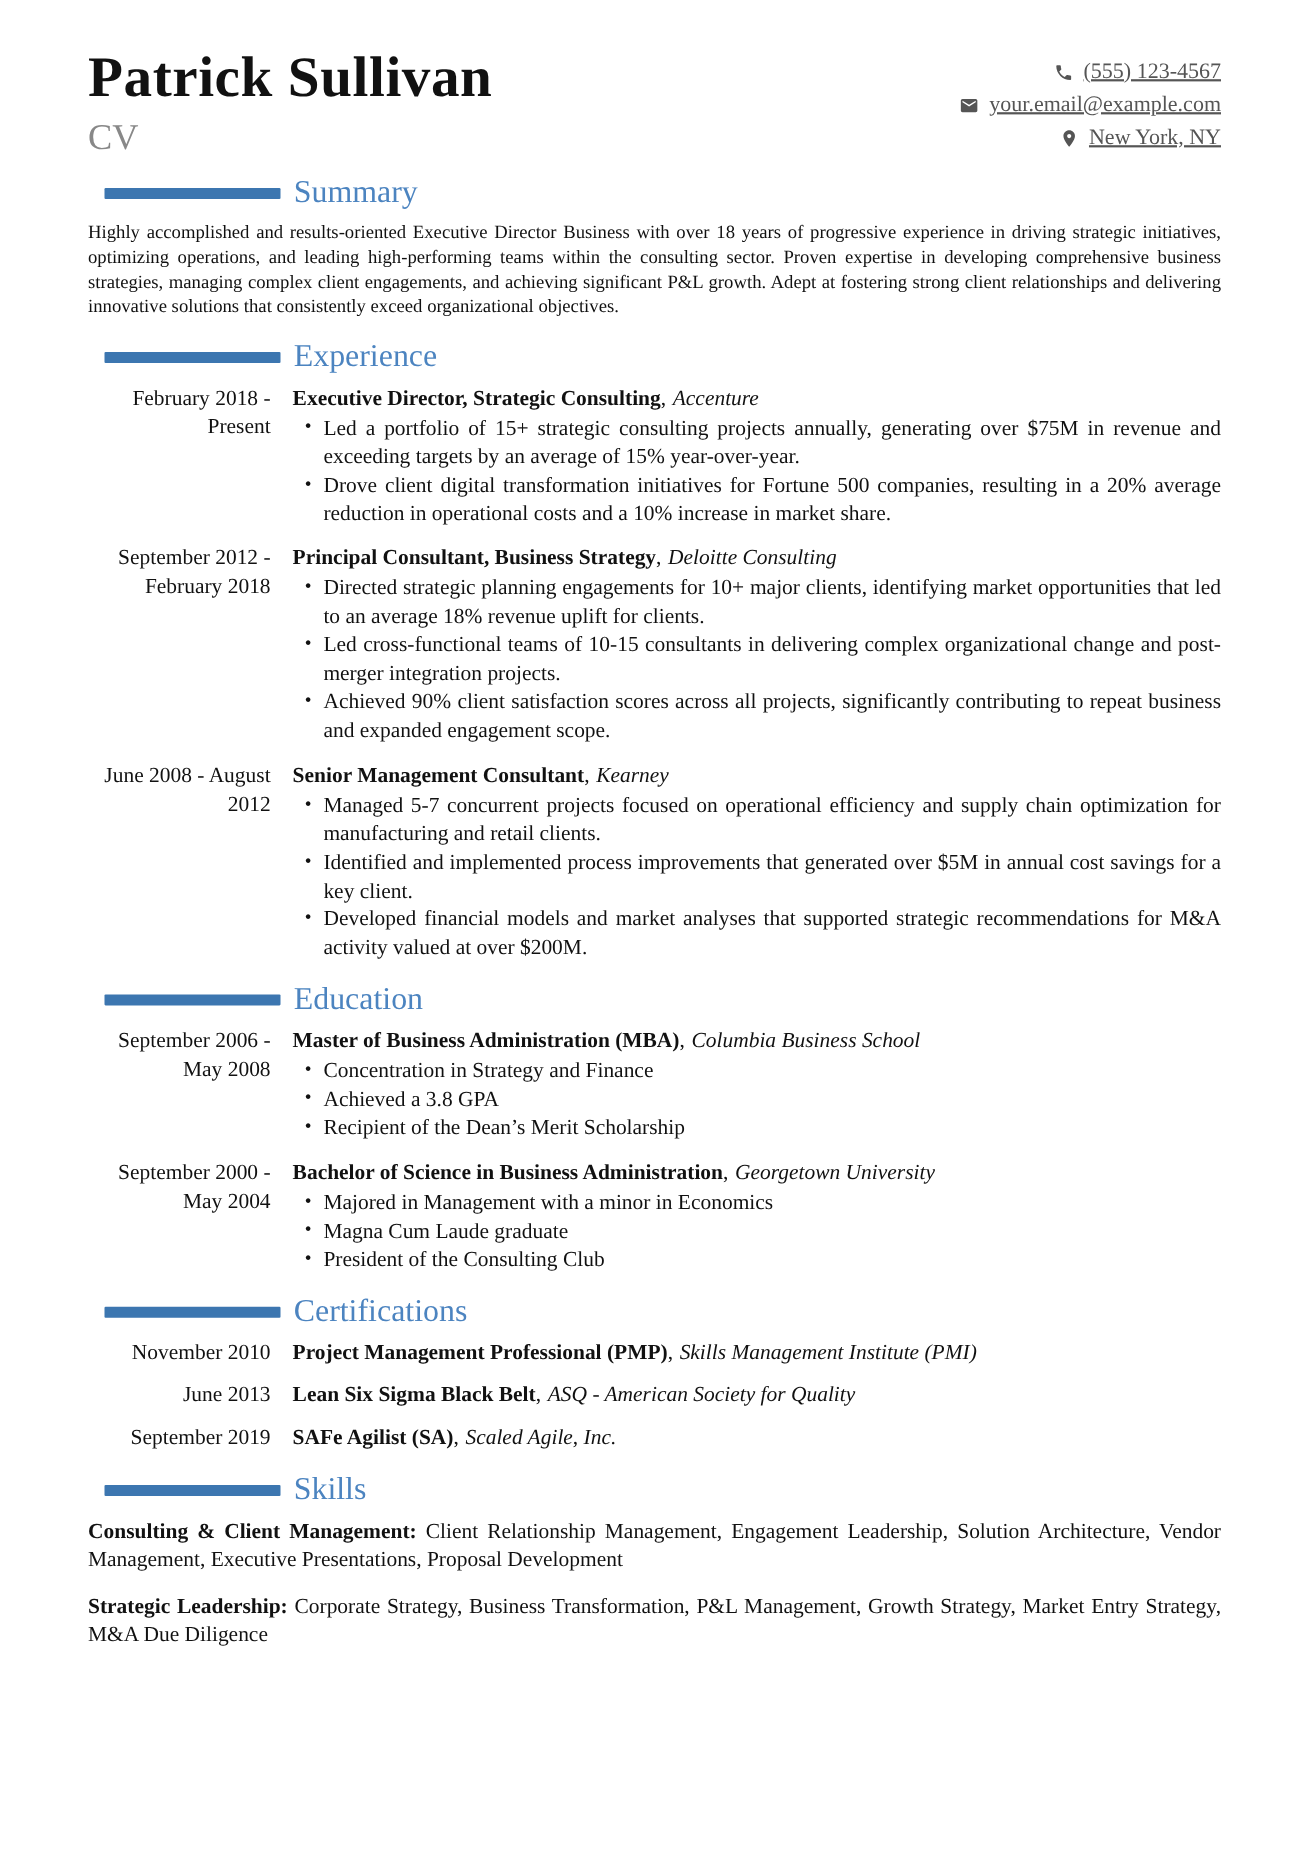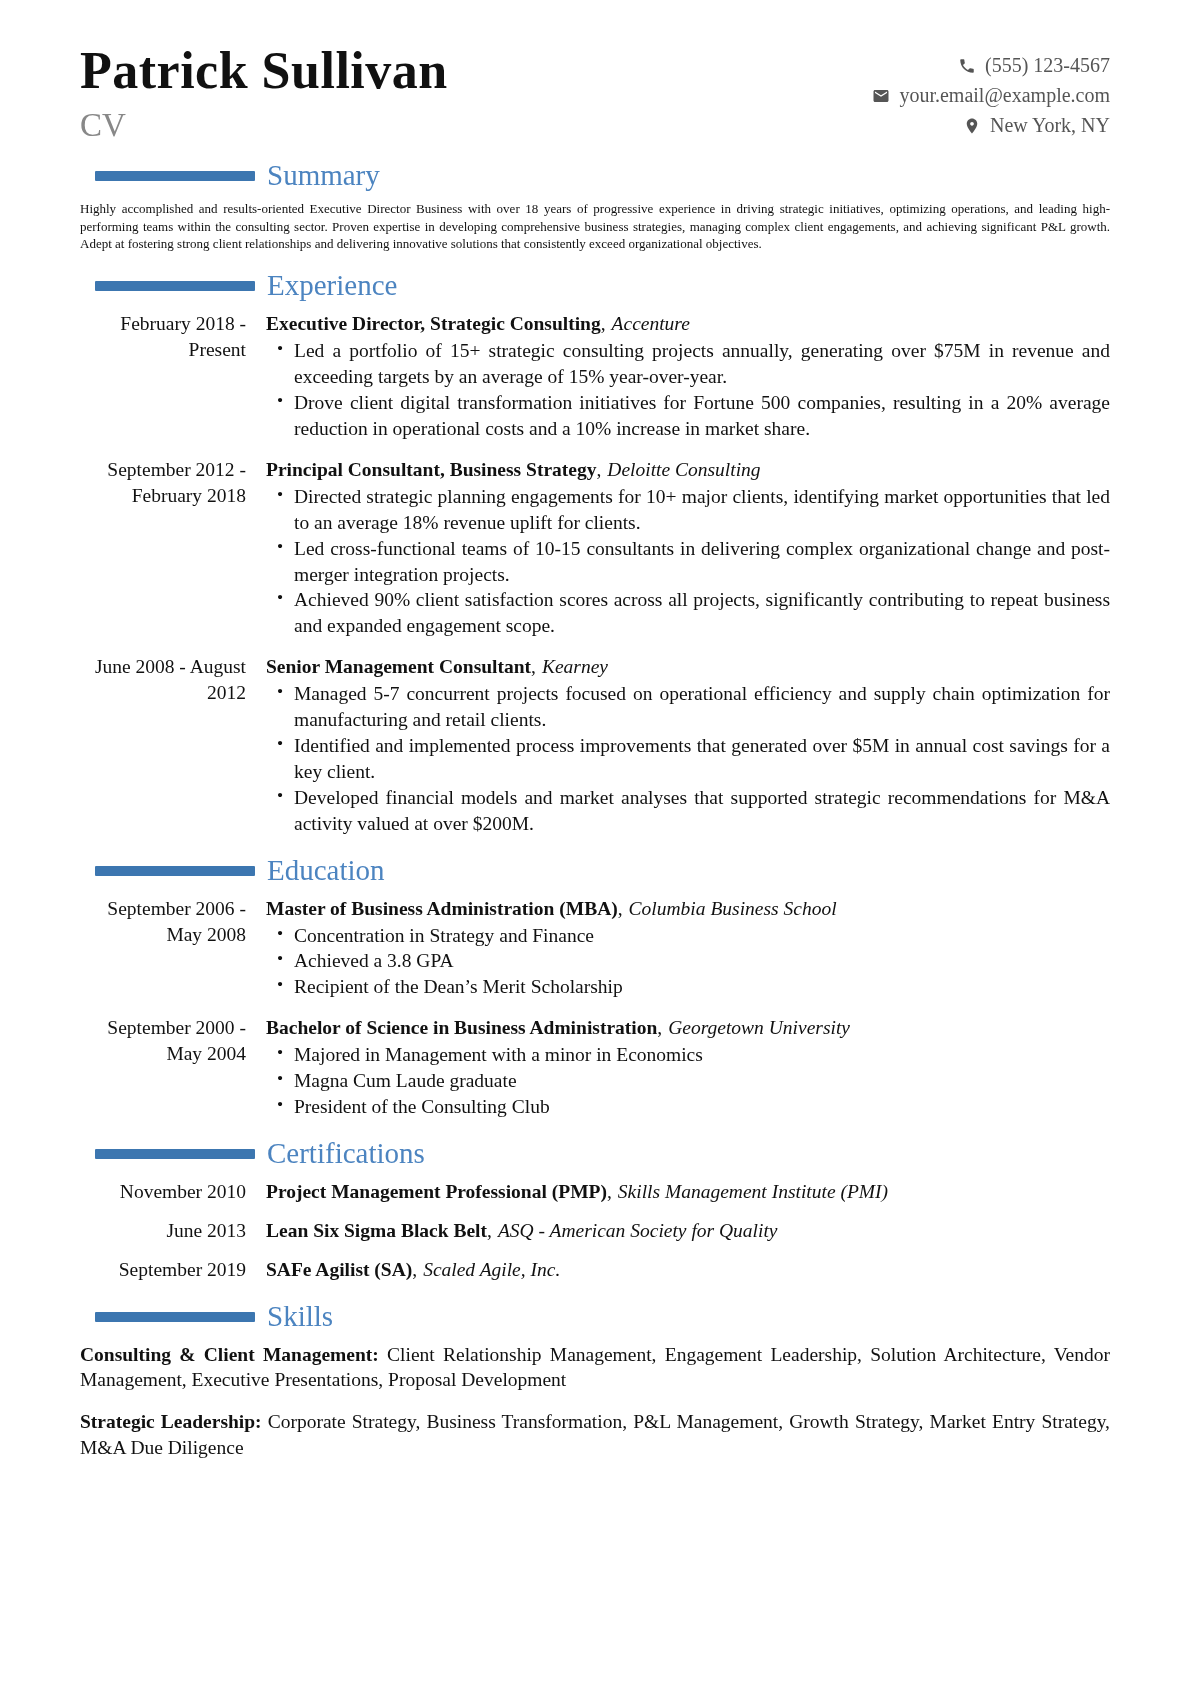--- a/index.html
+++ b/index.html
@@ -15,29 +15,29 @@
     font-family:"Liberation Serif","DejaVu Serif",serif;
     color:#111;
     padding:44px 80px 40px 80px;
     -webkit-hyphens:auto;hyphens:auto;
   }
   
   .cv-header{display:flex;justify-content:space-between;align-items:flex-start;margin-bottom:6px;}
   .person-name{font-size:52px;font-weight:700;line-height:1.05;letter-spacing:.5px;}
   .cv-subtitle{font-size:33px;color:var(--subtitle-gray);margin-top:10px;line-height:1;}
   .contact{display:flex;flex-direction:column;align-items:flex-end;gap:7px;color:var(--muted);font-size:20px;margin-top:10px;}
-  .contact-row{display:flex;align-items:center;gap:9px;white-space:nowrap;}
+  .contact-row{display:flex;align-items:center;gap:9px;white-space:nowrap;text-decoration:underline;}
   .ci{display:inline-flex;width:18px;height:18px;flex:0 0 auto;}
   .ci svg{width:18px;height:18px;fill:var(--muted);}
   
   .sec-head{display:flex;align-items:center;margin:18px 0 9px 0;}
   .sec-bar{display:inline-block;margin-left:15px;width:160px;height:10px;background:var(--accent-bar);border-radius:1px;flex:0 0 auto;}
   .sec-title{font-size:29px;font-weight:400;color:var(--section-title);margin-left:12px;line-height:1.1;}
   
-  .para{font-size:13px;line-height:1.33;text-align:justify;}
+  .para{font-size:17px;line-height:1.33;text-align:justify;}
   
   .entry{display:grid;grid-template-columns:166px 1fr;column-gap:20px;margin-bottom:15px;font-size:19.5px;line-height:1.33;}
   .dates{text-align:right;color:#111;}
   .entry-title .role{font-weight:700;}
   .entry-title .org{font-style:italic;}
   .sep::before{content:",";margin-right:6px;}
   ul.bullets{list-style:none;margin-top:1px;padding-left:28px;}
   ul.bullets li{position:relative;text-align:justify;}
   ul.bullets li::before{content:"\2022";position:absolute;left:-17px;top:-1px;font-size:.9em;}
   .cert.entry{margin-bottom:13px;}

